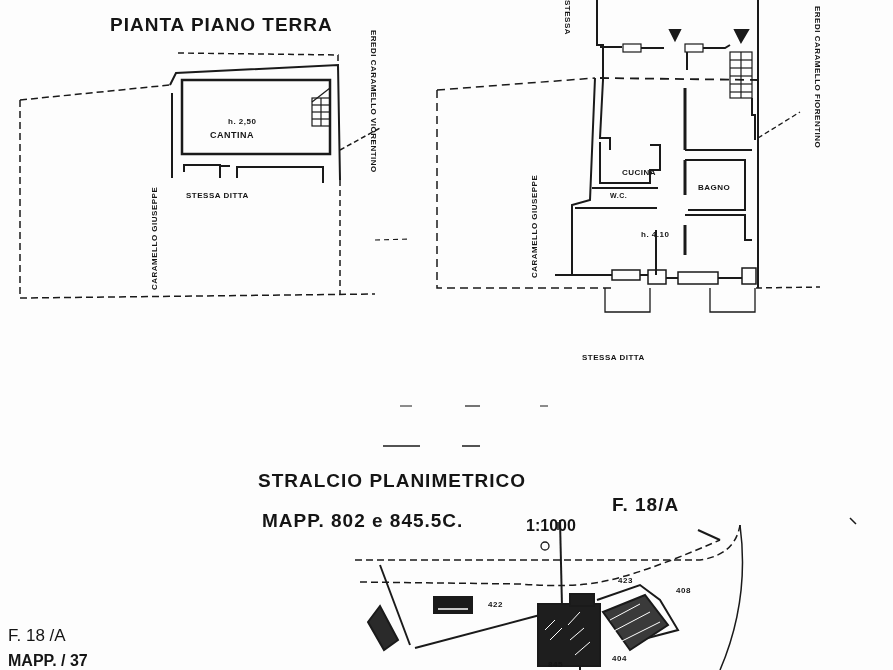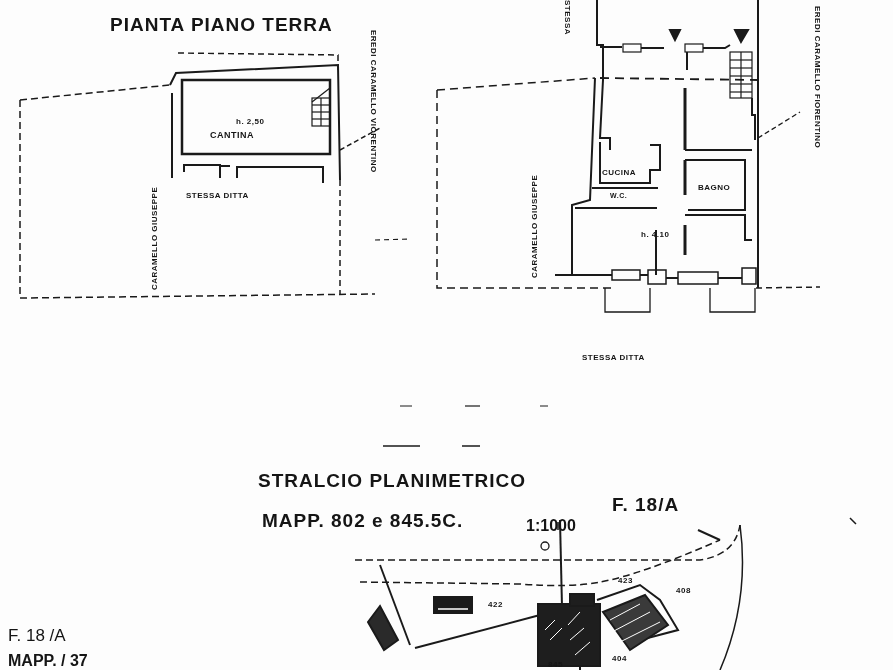--- a/index.html
+++ b/index.html
@@ -126,28 +126,28 @@
       </g>
       <path d="M603,612 L645,595 L668,625 L630,650 Z" fill="#3a3a3a"></path>
       <g stroke="#ffffff" stroke-width="1">
         <path d="M610,620 L640,604 M612,632 L650,612 M620,642 L660,622"></path>
       </g>
       <path d="M850,518 L856,524" stroke-width="1.5"></path>
     </g>
   </svg>
 
   <div class="lbl title" style="left:110px; top:14px;">PIANTA PIANO TERRA</div>
-  <div class="lbl small" style="left:228px; top:117px;margin-left:8px;">h. 2,50</div>
+  <div class="lbl small" style="left:228px; top:117px;">h. 2,50</div>
   <div class="lbl small" style="left:210px; top:130px; font-size:9px;text-align:center;">CANTINA</div>
   <div class="lbl small" style="left:186px; top:191px;">STESSA DITTA</div>
   <div class="lbl small vert" style="left:150px; top:290px; transform:rotate(-90deg);">CARAMELLO GIUSEPPE</div>
   <div class="lbl small vert" style="left:378px; top:30px; transform:rotate(90deg);">EREDI CARAMELLO VIORENTINO</div>
 
   <div class="lbl small vert" style="left:572px; top:0px; transform:rotate(90deg);">STESSA</div>
-  <div class="lbl small" style="left:602px; top:168px;">CUCINA</div>
+  <div class="lbl small" style="left:602px; top:168px;padding-left:20px;">CUCINA</div>
   <div class="lbl small" style="left:610px; top:192px; font-size:7px;">W.C.</div>
   <div class="lbl small" style="left:698px; top:183px;">BAGNO</div>
   <div class="lbl small" style="left:597px; top:230px;margin-left:44px;">h. 4.10</div>
   <div class="lbl small vert" style="left:530px; top:278px; transform:rotate(-90deg);">CARAMELLO GIUSEPPE</div>
   <div class="lbl small vert" style="left:822px; top:6px; transform:rotate(90deg);">EREDI CARAMELLO FIORENTINO</div>
   <div class="lbl small" style="left:582px; top:353px;">STESSA DITTA</div>
 
   <div class="lbl title" style="left:258px; top:470px;">STRALCIO PLANIMETRICO</div>
   <div class="lbl title" style="left:612px; top:470px;margin-top:24px;">F. 18/A</div>
   <div class="lbl title" style="left:262px; top:510px;">MAPP. 802 e 845.5C.</div>

